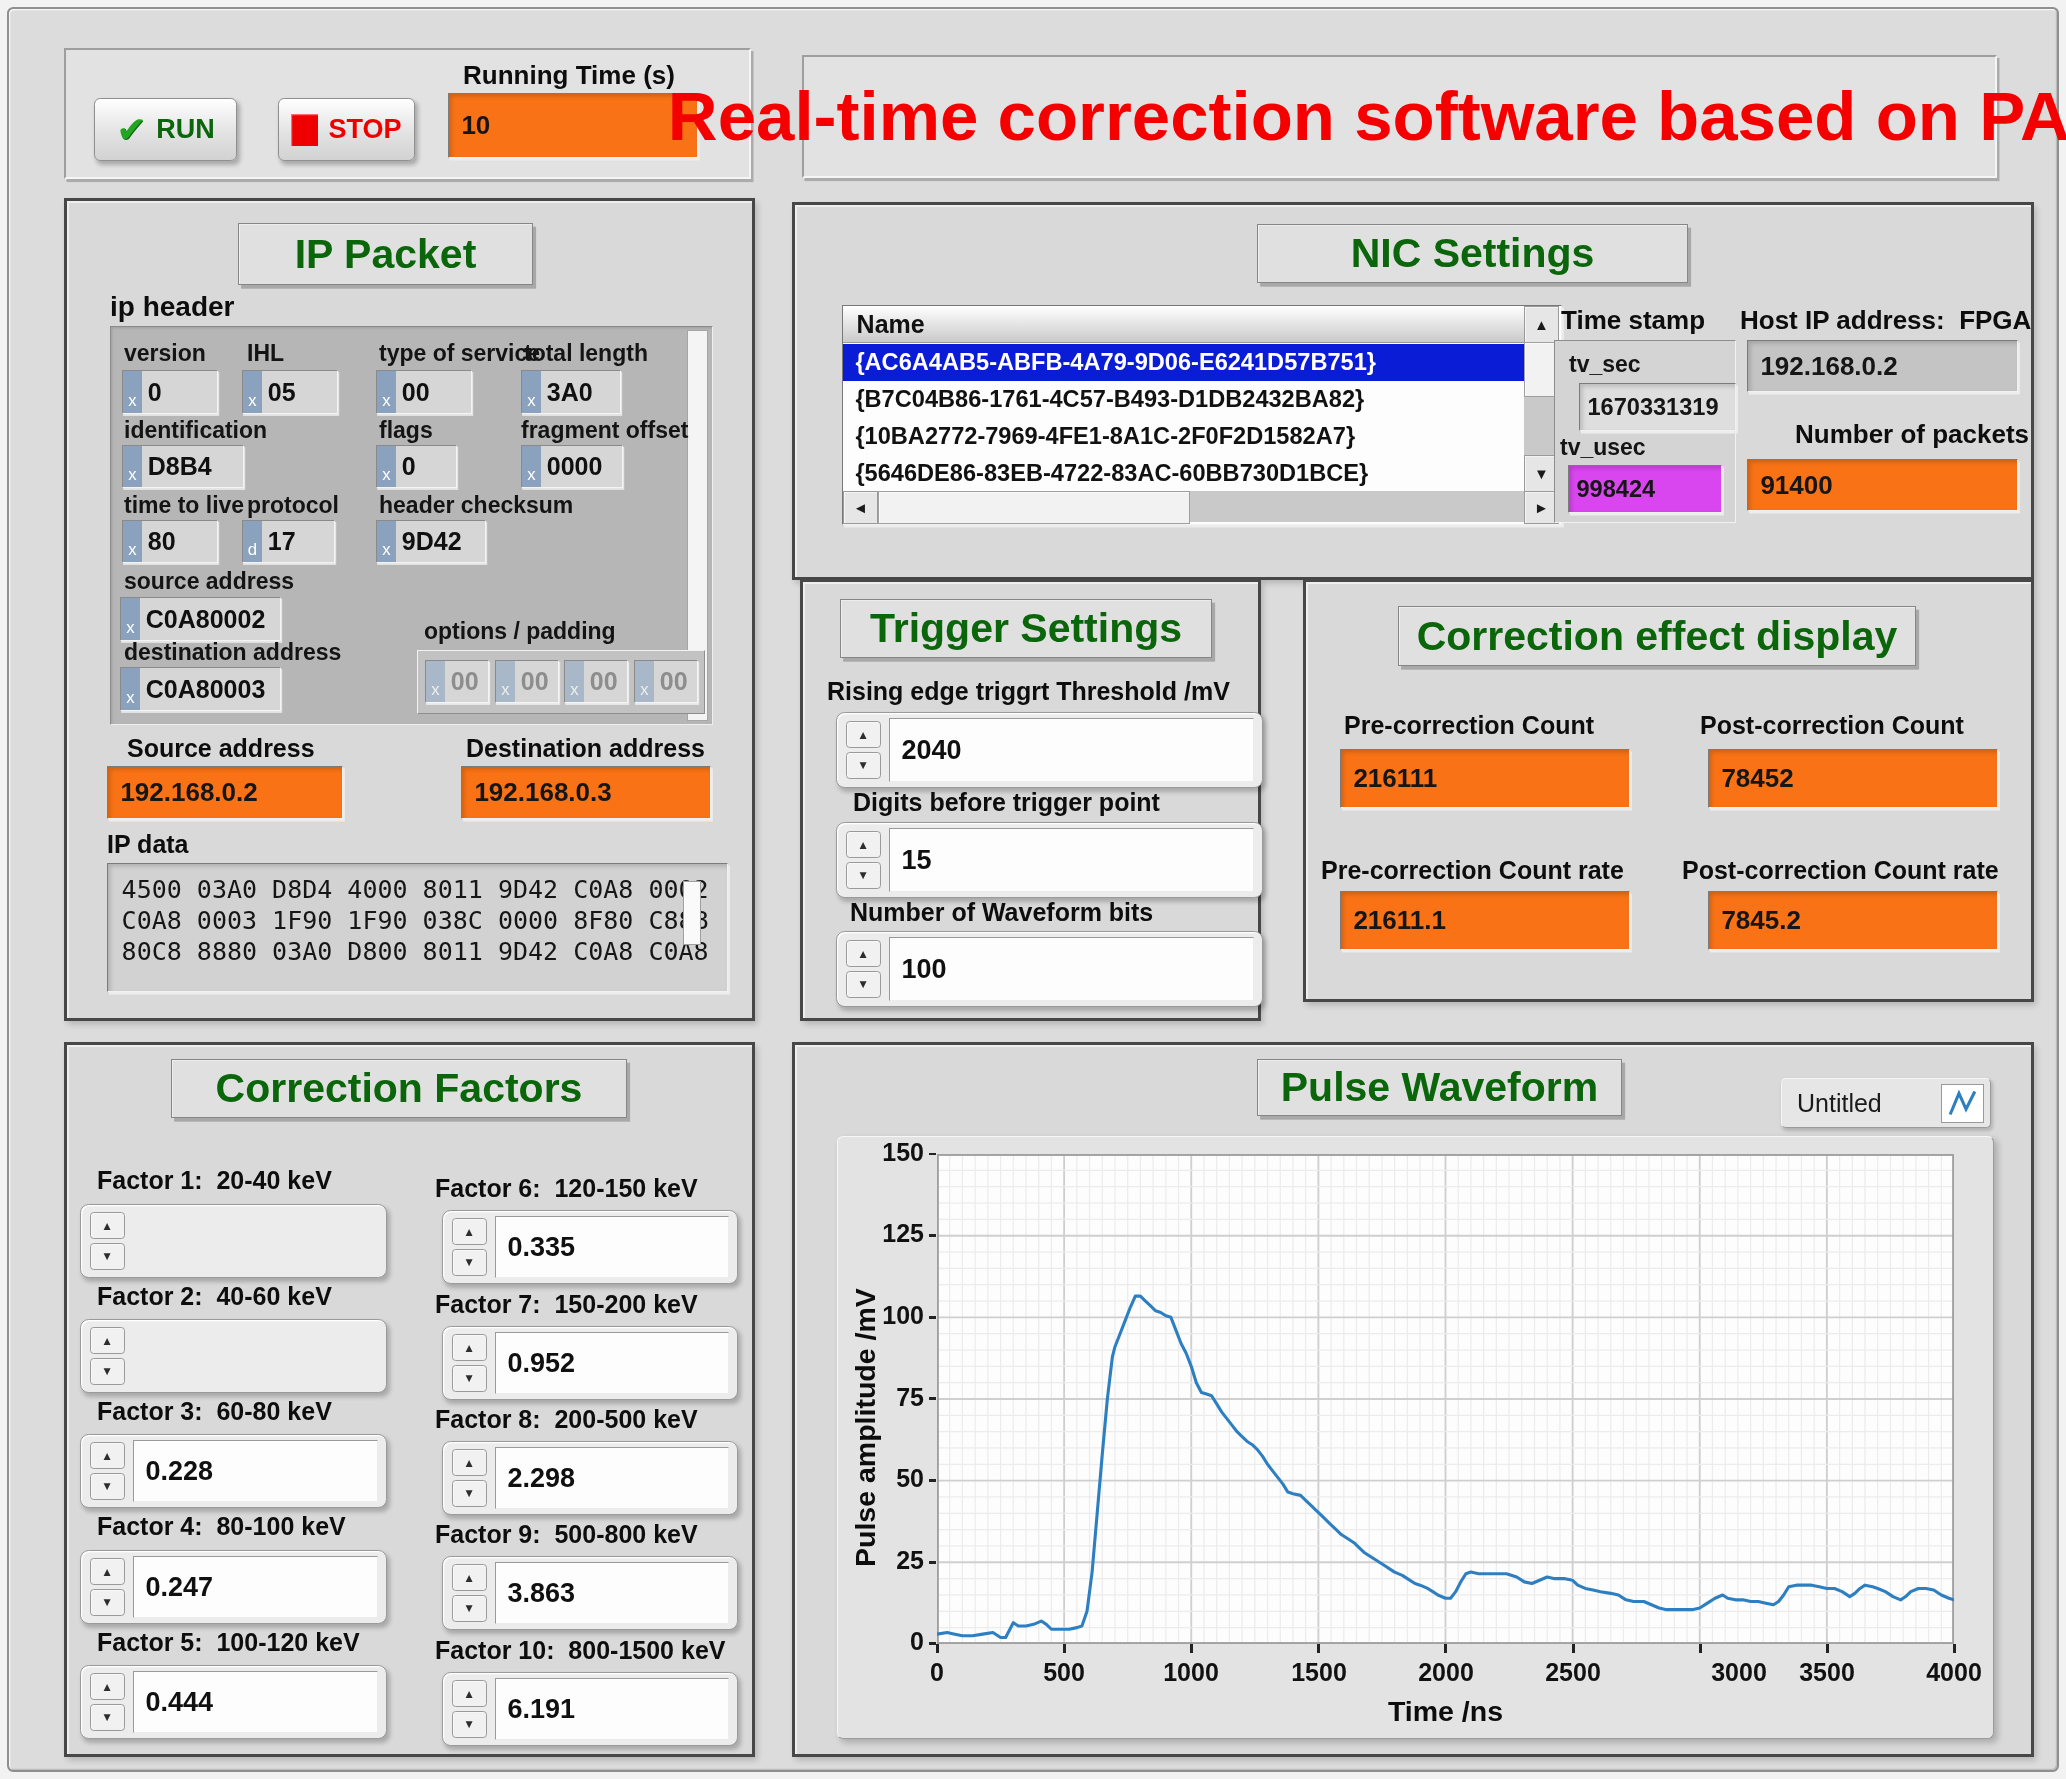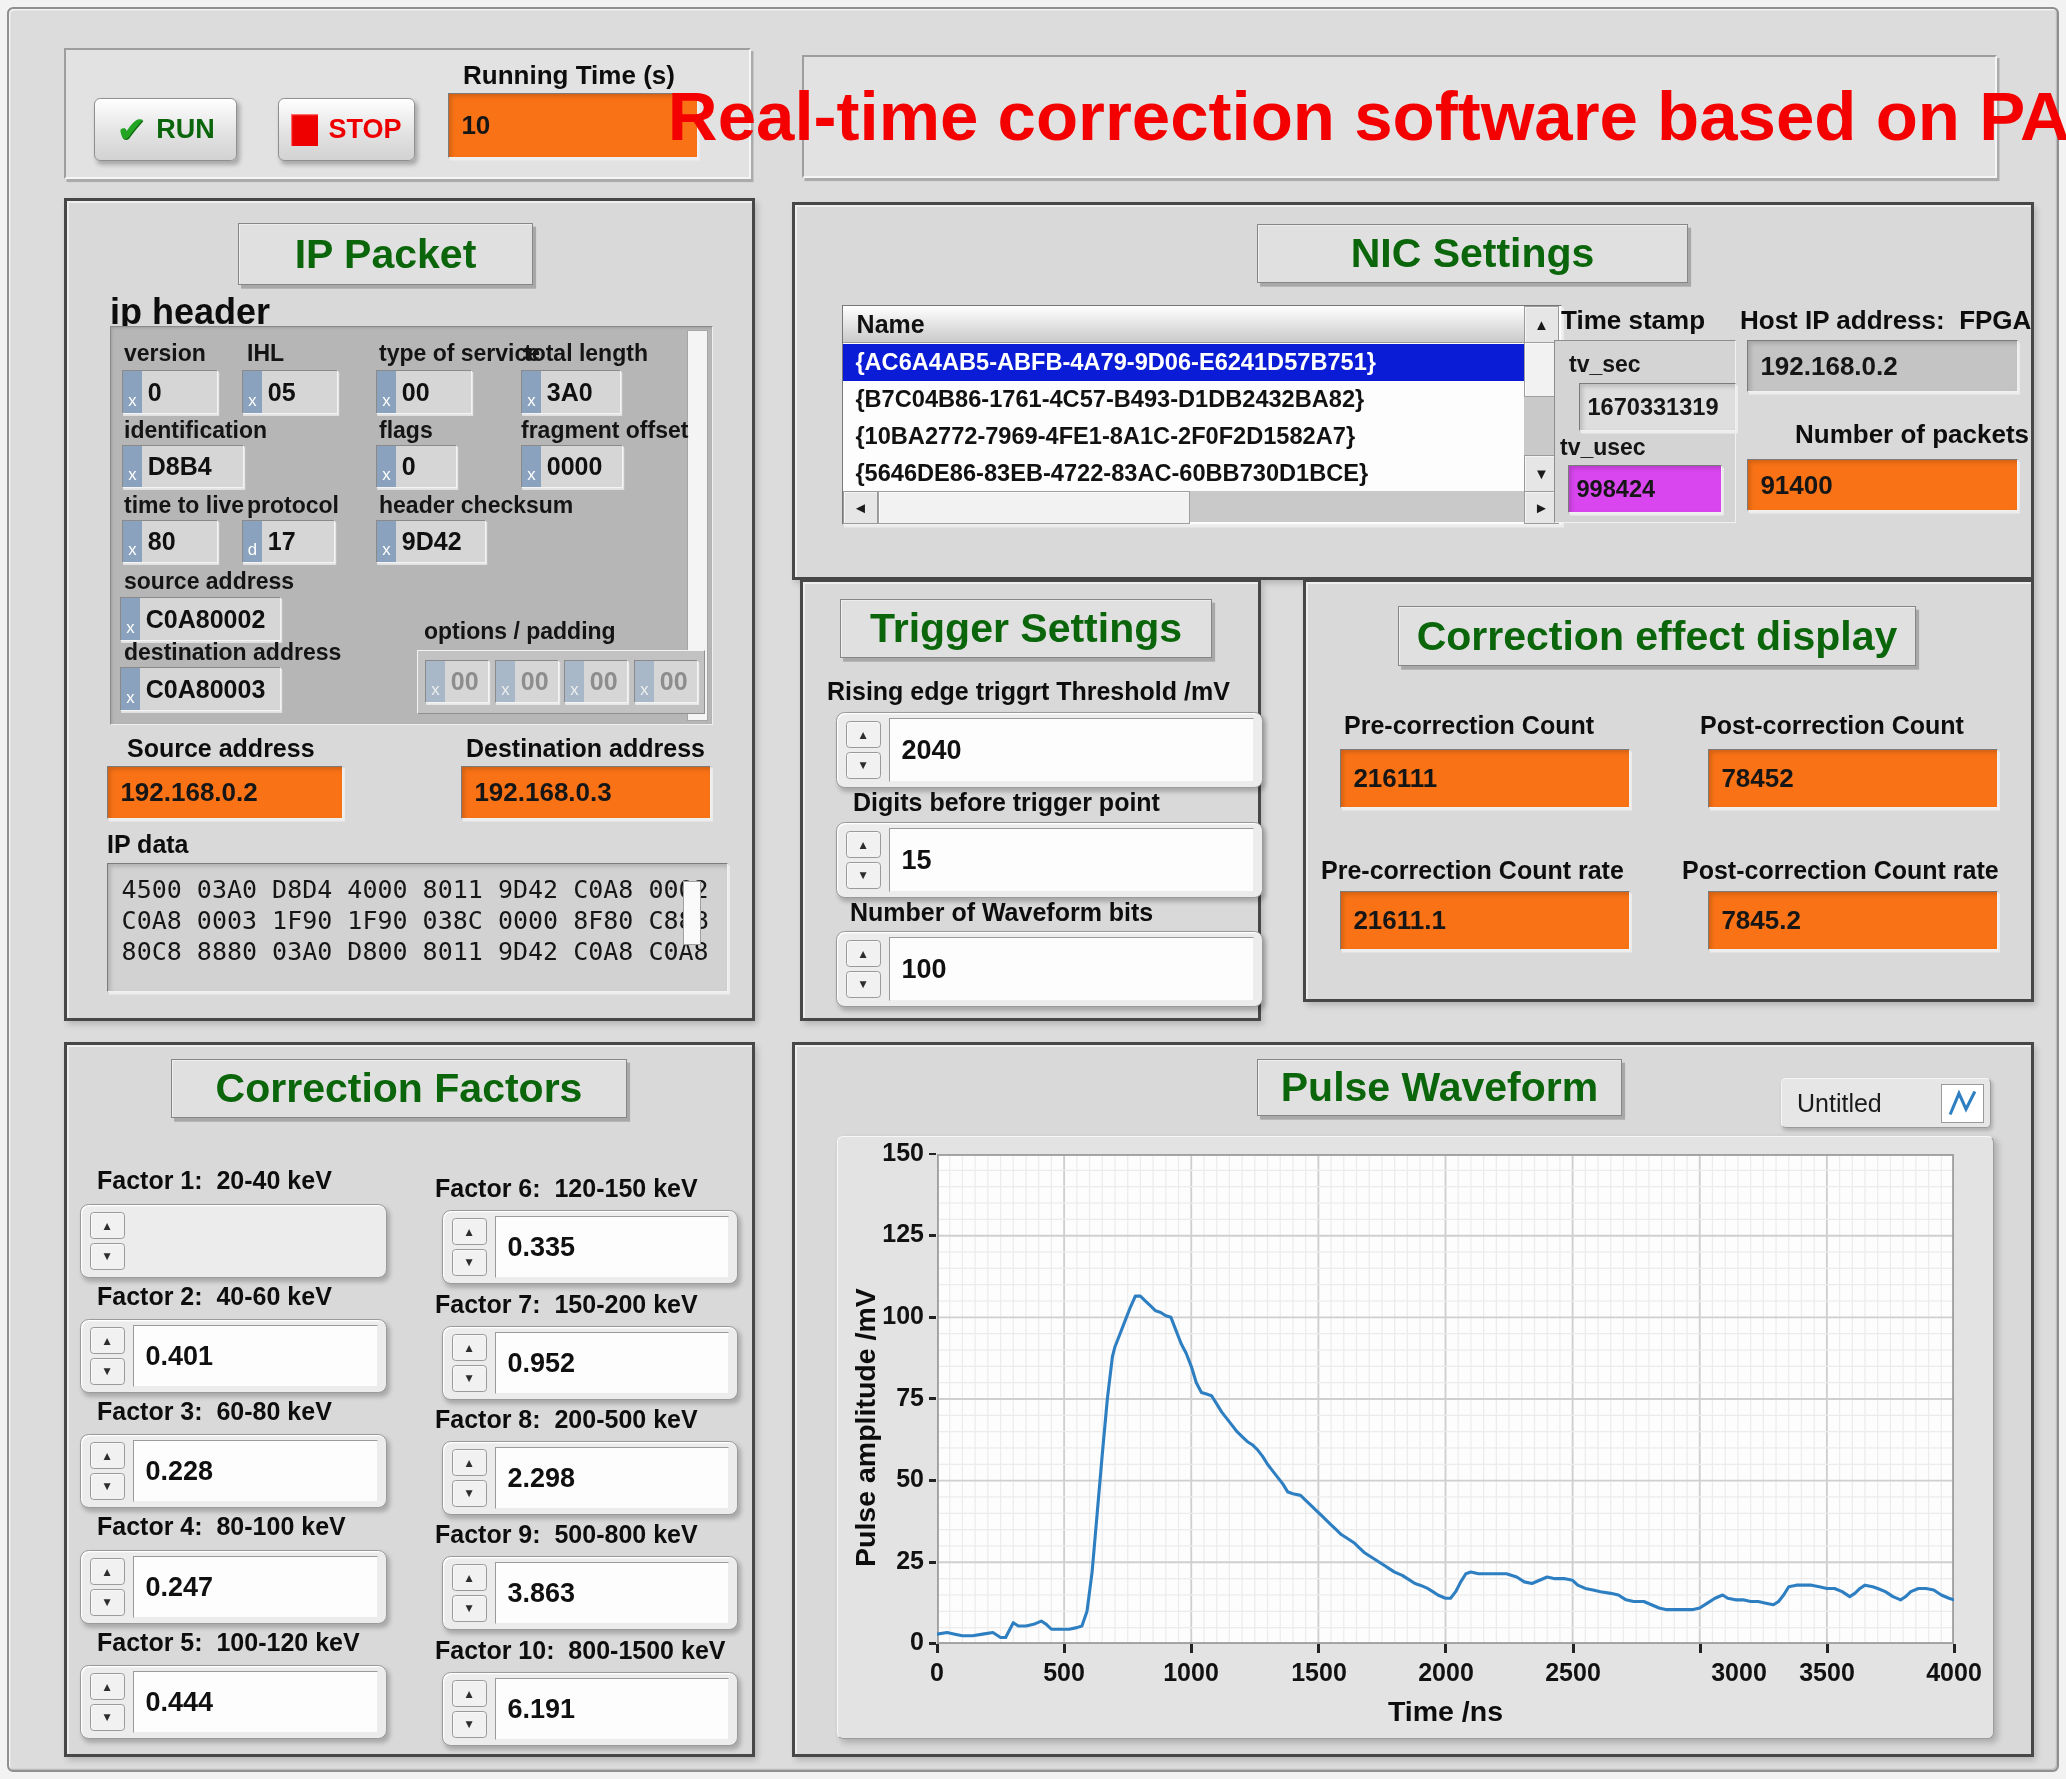--- a/index.html
+++ b/index.html
@@ -139,21 +139,21 @@
 </div>
 
 <div class="box3d" style="left:802px;top:55px;width:1191px;height:119px;">
   <span class="banner-text">Real-time correction software based on PAW</span>
 </div>
 
 <div class="panel" style="left:64px;top:198px;width:685px;height:817px;"></div>
 <div class="tbox" style="left:238px;top:223px;width:293px;height:60px;">
   <span>IP Packet</span>
 </div>
-<div class="lbl" style="left:110px;top:291px;font-size:36px;">ip header</div>
+<div class="lbl" style="left:110px;top:291px;font-size:28px;">ip header</div>
 
 <div style="position:absolute;left:110px;top:326px;width:601px;height:397px;background:#b6b6b6;border:1.9px solid;border-color:#8b8b8b #efefef #efefef #8b8b8b;box-shadow:inset 1.2px 1.2px 2.5px rgba(0,0,0,.12);"></div>
 <div style="position:absolute;left:687px;top:330px;width:18.6px;height:389px;background:#f4f4f4;border:1.2px solid #a5a5a5;"></div>
 
 <div class="slbl" style="left:124px;top:340px;">version</div>
 <div class="slbl" style="left:247px;top:340px;">IHL</div>
 <div class="slbl" style="left:379px;top:340px;">type of service</div>
 <div class="slbl" style="left:524px;top:340px;">total length</div>
 
 <div class="hexfield" style="left:122px;top:370px;width:94px;height:42px;">
@@ -379,21 +379,20 @@
     </div>
   <div class="sval">0.335</div>
 </div>
 
 <div class="lbl" style="left:97px;top:1282px;">Factor 2:  40-60 keV</div>
 <div class="spin" style="left:80px;top:1319px;width:288px;height:62px;">
   <div class="btns">
       <div class="sbtn">▲</div>
       <div class="sbtn">▼</div>
     </div>
-  <div class="sval">0.401</div>
 </div>
 <div class="lbl" style="left:435px;top:1290px;">Factor 7:  150-200 keV</div>
 <div class="spin" style="left:442px;top:1326px;width:277px;height:62px;">
   <div class="btns">
       <div class="sbtn">▲</div>
       <div class="sbtn">▼</div>
     </div>
   <div class="sval">0.952</div>
 </div>
 

